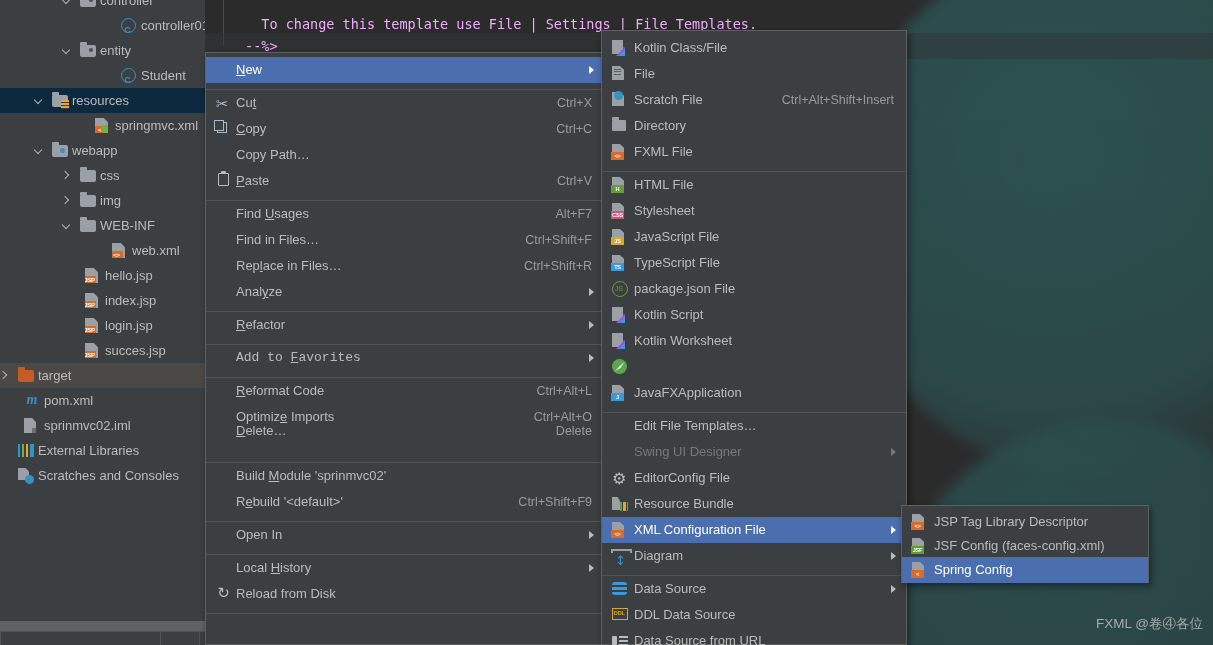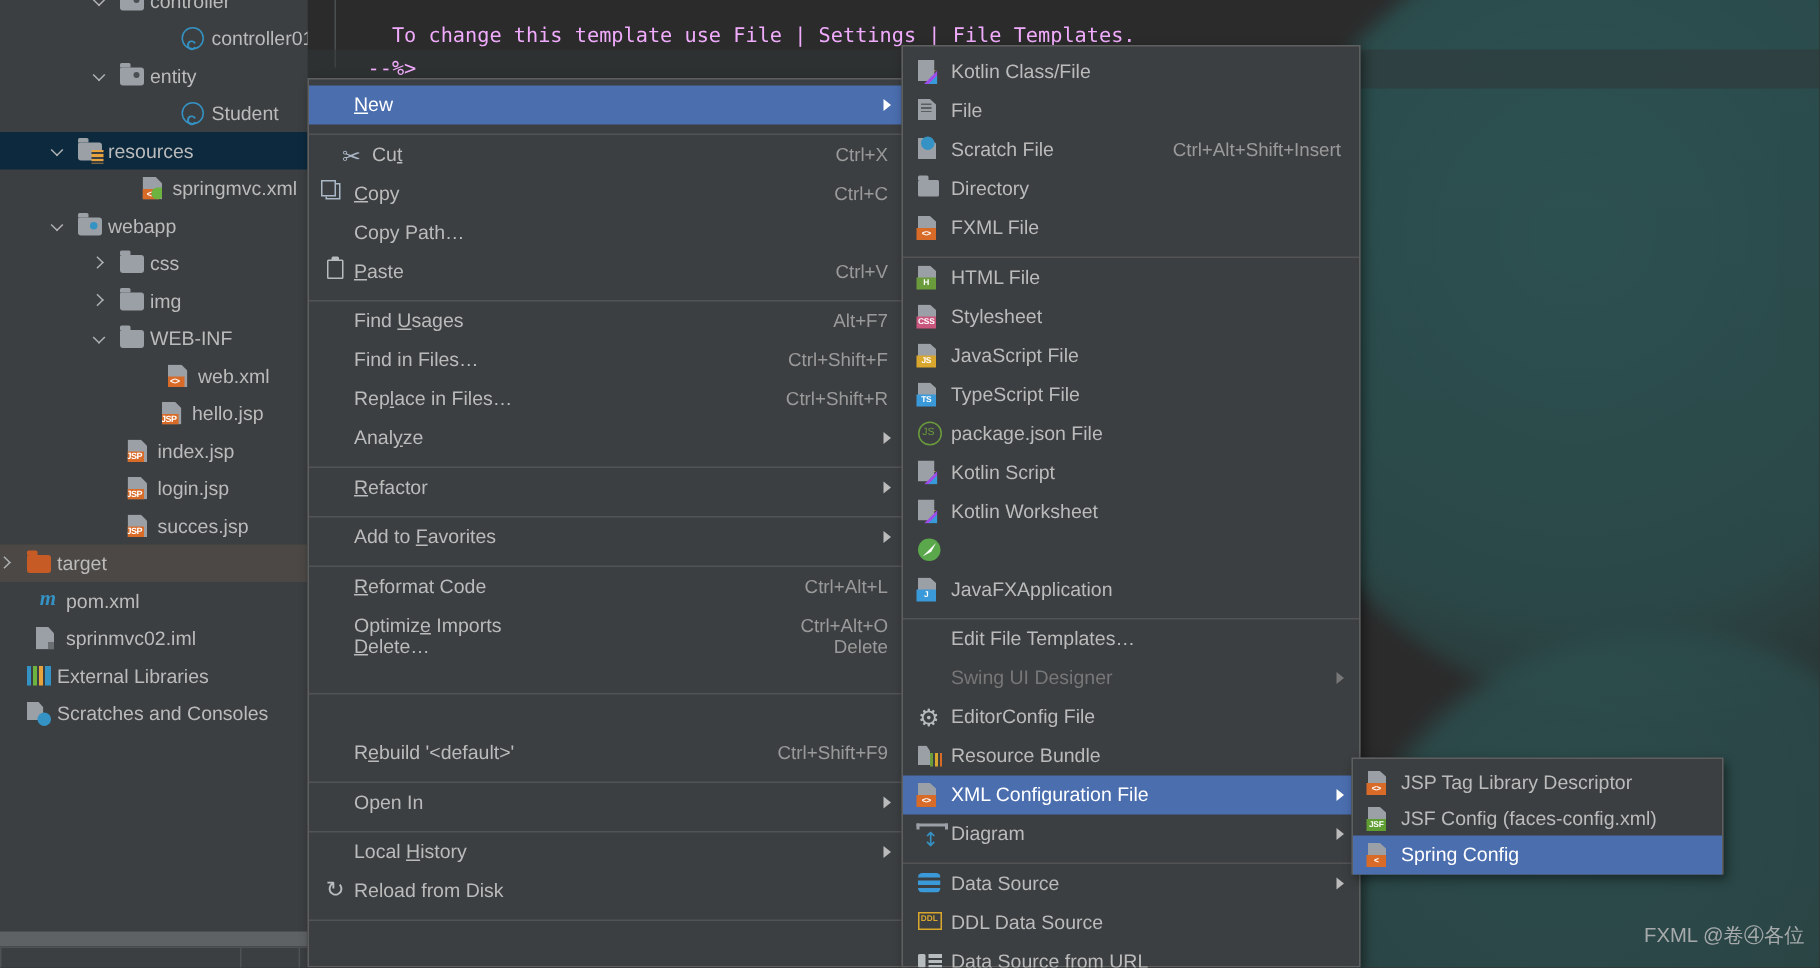--- a/index.html
+++ b/index.html
@@ -437,21 +437,21 @@
       <span class="arrow" style="left:62px"></span>
       <span style="left:80px" class="ic ico-folder plain"></span>
       <span class="lbl" style="left:100px">WEB-INF</span>
     </div>
     <div class="tree-row" style="position: absolute; left: 0px; top: 238px; width: 205px;">
       <span style="left:112px" class="ic ico-file">
         <span class="badge badge-xml">&lt;&gt;</span>
       </span>
       <span class="lbl" style="left:132px">web.xml</span>
     </div>
-    <div class="tree-row" style="position: absolute; left: 0px; top: 263px; width: 205px; margin-left: 23px;">
+    <div class="tree-row" style="position: absolute; left: 0px; top: 263px; width: 205px;">
       <span style="left:85px" class="ic ico-file">
         <span class="badge badge-jsp">JSP</span>
       </span>
       <span class="lbl" style="left:105px">hello.jsp</span>
     </div>
     <div class="tree-row" style="position: absolute; left: 0px; top: 288px; width: 205px;">
       <span style="left:85px" class="ic ico-file">
         <span class="badge badge-jsp">JSP</span>
       </span>
       <span class="lbl" style="left:105px">index.jsp</span>
@@ -496,21 +496,21 @@
   <div class="status-div" style="left:160px;"></div>
   <div class="status-div" style="left:199px;"></div>
 </div>
 
 <div class="menu" id="ctx-menu" style="left:205px;top:52px;width:400px;height:593px;">
     <div class="mi sel" style="position: absolute; left: 0px; right: 0px; top: 4px;">
       <span class="mlabel" style="left:30px"><span class="mu">N</span>ew</span>
       <span class="submenu-arrow"></span>
     </div>
     <div class="msep" style="position: absolute; left: 0px; right: 0px; top: 33px;"></div>
-    <div class="mi" style="position: absolute; left: 12px; right: 0px; top: 37px; padding-left: 44px;">
+    <div class="mi" style="position: absolute; left: 0px; right: 0px; top: 37px; padding-left: 44px;">
       <span class="mic ic-cut"></span>
       <span class="mlabel" style="left:30px">Cu<span class="mu">t</span></span>
       <span class="mkey">Ctrl+X</span>
     </div>
     <div class="mi" style="position: absolute; left: 0px; right: 0px; top: 63px;">
       <span class="mic ic-copy"></span>
       <span class="mlabel" style="left:30px"><span class="mu">C</span>opy</span>
       <span class="mkey">Ctrl+C</span>
     </div>
     <div class="mi" style="position: absolute; left: 0px; right: 0px; top: 89px;">
@@ -537,38 +537,41 @@
     <div class="mi" style="position: absolute; left: 0px; right: 0px; top: 226px;">
       <span class="mlabel" style="left:30px">Anal<span class="mu">y</span>ze</span>
       <span class="submenu-arrow"></span>
     </div>
     <div class="msep" style="position: absolute; left: 0px; right: 0px; top: 255px;"></div>
     <div class="mi" style="position: absolute; left: 0px; right: 0px; top: 259px;">
       <span class="mlabel" style="left:30px"><span class="mu">R</span>efactor</span>
       <span class="submenu-arrow"></span>
     </div>
     <div class="msep" style="position: absolute; left: 0px; right: 0px; top: 288px;"></div>
-    <div class="mi" style="position: absolute; left: 0px; right: 0px; top: 292px;">
+    <div class="mi" style="position: absolute; left: 0px; right: 0px; top: 292px; font-family: Liberation Mono, monospace;">
       <span class="mlabel" style="left:30px">Add to <span class="mu">F</span>avorites</span>
       <span class="submenu-arrow"></span>
     </div>
     <div class="msep" style="position: absolute; left: 0px; right: 0px; top: 321px;"></div>
     <div class="mi" style="position: absolute; left: 0px; right: 0px; top: 325px;">
       <span class="mlabel" style="left:30px"><span class="mu">R</span>eformat Code</span>
       <span class="mkey">Ctrl+Alt+L</span>
     </div>
     <div class="mi" style="position: absolute; left: 0px; right: 0px; top: 351px;">
       <span class="mlabel" style="left:30px">Optimiz<span class="mu">e</span> Imports</span>
       <span class="mkey">Ctrl+Alt+O</span>
     </div>
     <div class="mi" style="position: absolute; left: 0px; right: 0px; top: 355px; margin-top: 10px;">
       <span class="mlabel" style="left:30px"><span class="mu">D</span>elete…</span>
       <span class="mkey">Delete</span>
     </div>
     <div class="msep" style="position: absolute; left: 0px; right: 0px; top: 406px;"></div>
+    <div class="mi" style="position: absolute; left: 0px; right: 0px; top: 410px;">
+      <span class="mlabel" style="left:30px">Build <span class="mu">M</span>odule 'sprinmvc02'</span>
+    </div>
     <div class="mi" style="position: absolute; left: 0px; right: 0px; top: 436px;">
       <span class="mlabel" style="left:30px">R<span class="mu">e</span>build '&lt;default&gt;'</span>
       <span class="mkey">Ctrl+Shift+F9</span>
     </div>
     <div class="msep" style="position: absolute; left: 0px; right: 0px; top: 465px;"></div>
     <div class="mi" style="position: absolute; left: 0px; right: 0px; top: 469px;">
       <span class="mlabel" style="left:30px">Open In</span>
       <span class="submenu-arrow"></span>
     </div>
     <div class="msep" style="position: absolute; left: 0px; right: 0px; top: 498px;"></div>

